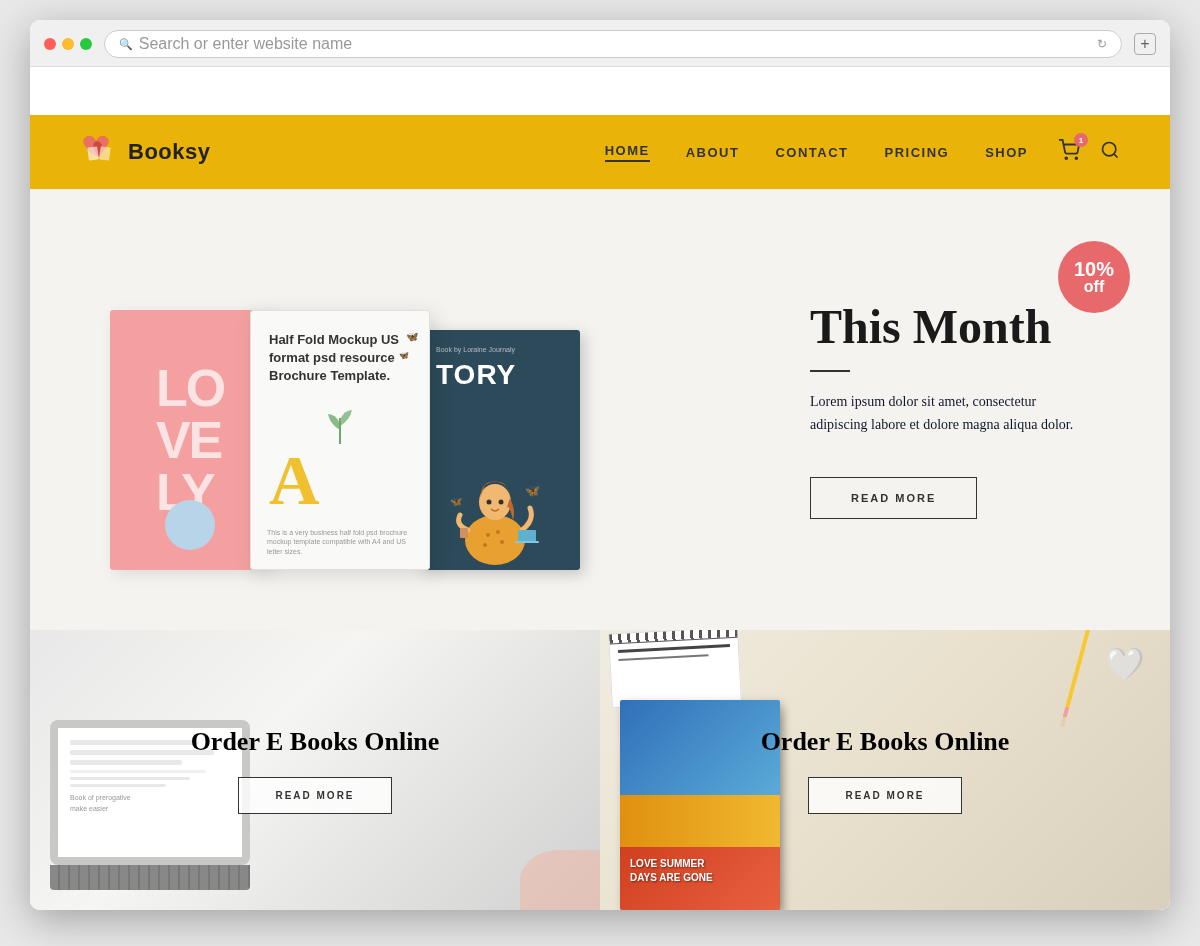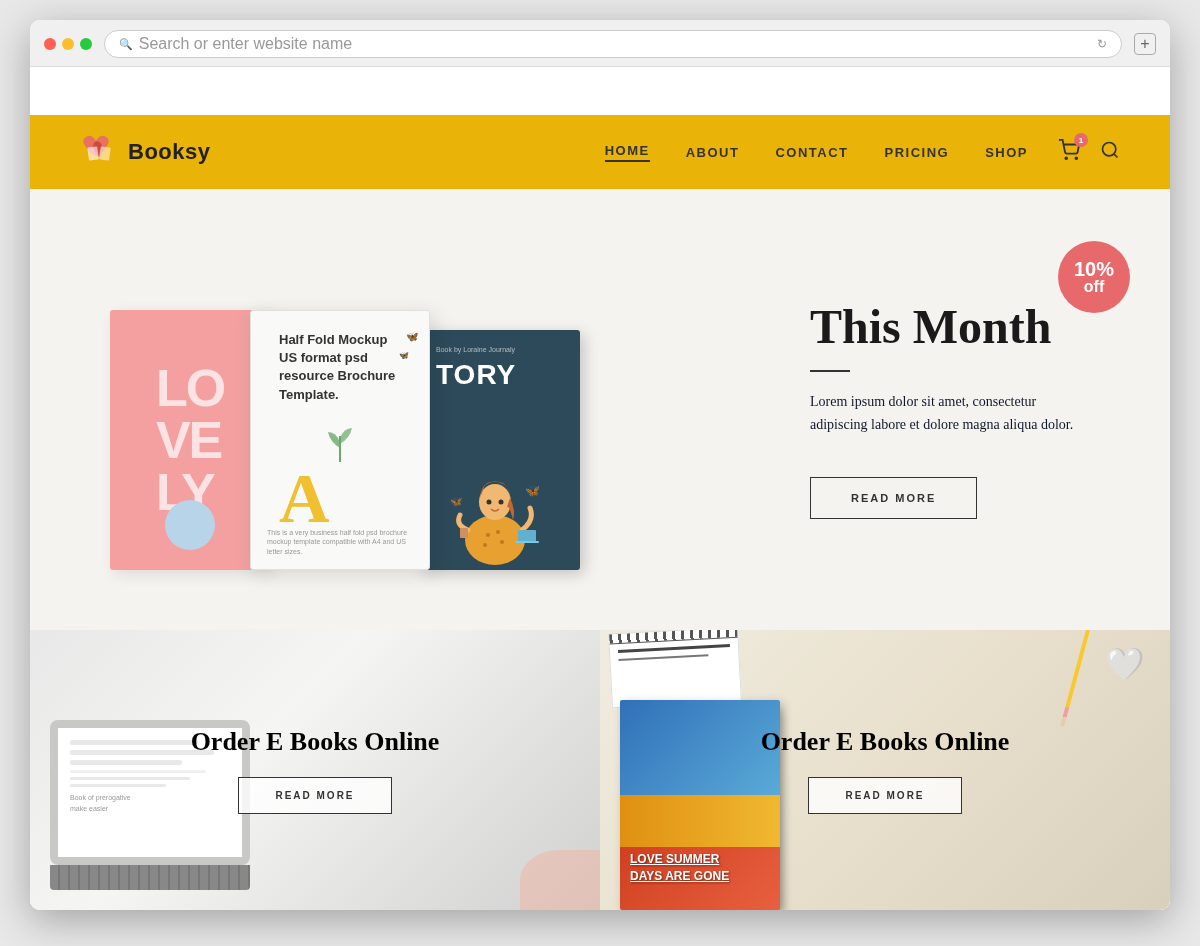--- a/index.html
+++ b/index.html
@@ -150,21 +150,21 @@
       border-radius: 50%;
     }
 
     
     .book-brochure {
       width: 180px;
       height: 260px;
       background: #f9f9f7;
       border: 1px solid #e0e0e0;
       border-radius: 3px;
-      padding: 20px 28px;
+      padding: 20px 18px;
       position: relative;
       z-index: 2;
       box-shadow: 4px 4px 20px rgba(0,0,0,0.12);
     }
     .book-brochure-title {
       font-size: 13px;
       font-weight: 700;
       color: #333;
       line-height: 1.4;
       margin-bottom: 12px;
@@ -493,21 +493,21 @@
 
           <div style="position:absolute;top:15px;right:25px;font-size:32px;color:#d0d0d0;opacity:0.8;">🤍</div>
 
           <div style="position:absolute;left:20px;bottom:0;width:180px;height:230px;">
 
             <div style="position:absolute;left:5px;bottom:0;width:155px;height:200px;background:linear-gradient(135deg,#2d6aad,#4a9fd0);border-radius:2px;box-shadow:2px 2px 8px rgba(0,0,0,0.2);"></div>
             <div style="position:absolute;left:0;bottom:0;width:160px;height:210px;border-radius:2px;overflow:hidden;box-shadow:3px 3px 10px rgba(0,0,0,0.25);">
               <div style="height:45%;background:linear-gradient(135deg,#3070b8,#5aaad8);"></div>
               <div style="height:25%;background:linear-gradient(to right,#e09010,#f0b830);"></div>
               <div style="height:30%;background:linear-gradient(135deg,#d04020,#e86040);"></div>
-              <div style="position:absolute;bottom:25px;left:10px;right:12px;font-size:12px;font-weight:900;color:#fff;text-transform:uppercase;line-height:1.4;text-shadow:1px 1px 2px rgba(0,0,0,0.5);text-decoration:underline;">Love Summer<br>Days Are Gone</div>
+              <div style="position:absolute;bottom:25px;left:10px;right:12px;font-size:10px;font-weight:900;color:#fff;text-transform:uppercase;line-height:1.4;text-shadow:1px 1px 2px rgba(0,0,0,0.5);">Love Summer<br>Days Are Gone</div>
             </div>
           </div>
         </div>
         <div class="card-content">
           <div class="card-title">Order E Books Online</div>
           <button class="card-btn">READ MORE</button>
         </div>
       </div>
 
     </div>

